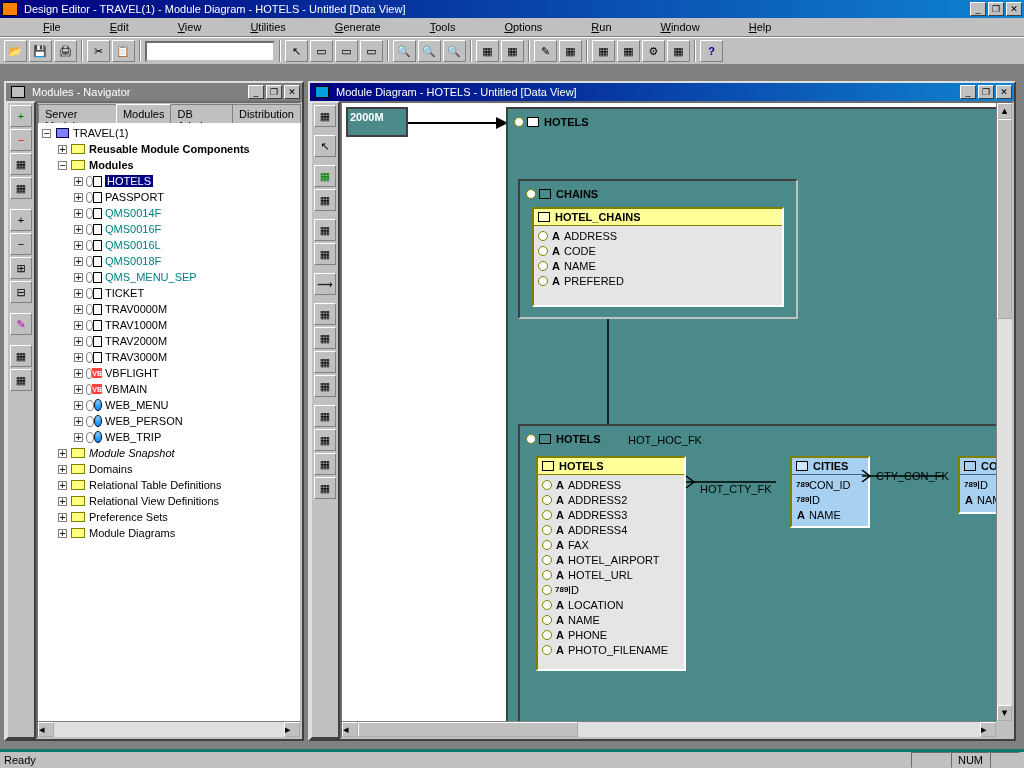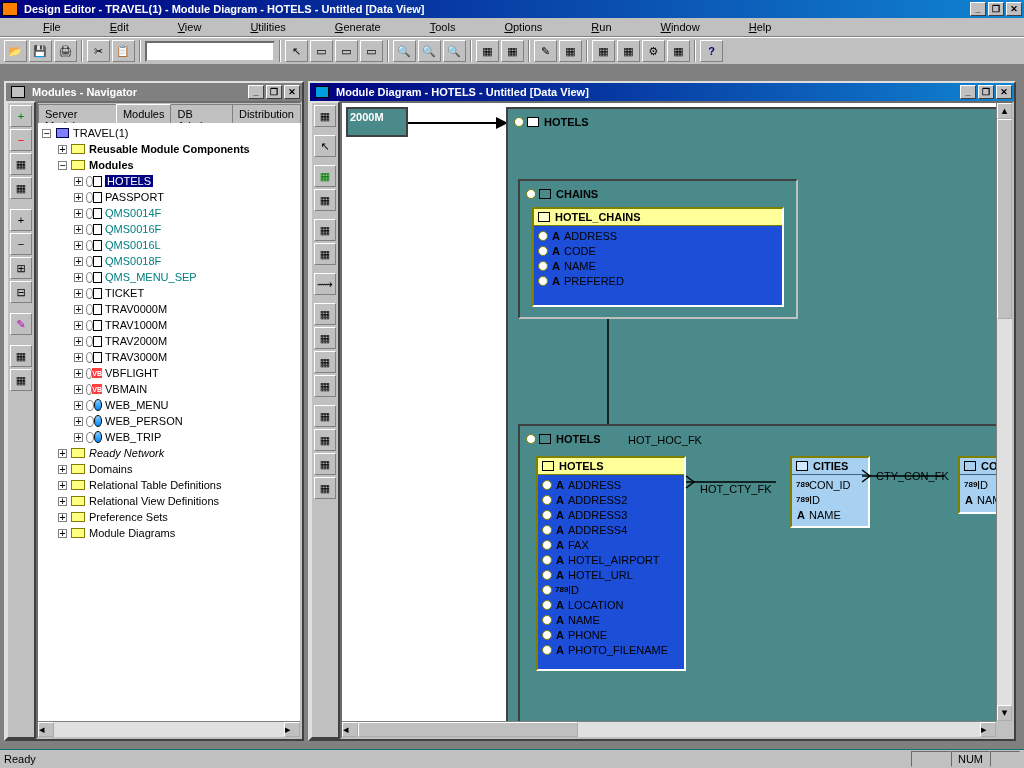--- a/index.html
+++ b/index.html
@@ -1,29 +1,29 @@
 <!DOCTYPE html>
 <html><head>
 <meta charset="utf-8">
 <style>
 * { box-sizing: border-box; margin: 0; padding: 0; font-family: "MS Sans Serif", Tahoma, sans-serif; font-size: 11px; }
 body { background: #c0c0c0; width: 1024px; height: 768px; overflow: hidden; position: relative; }
-.titlebar { background: linear-gradient(to right, #000080, #1084d0); color: white; height: 18px; display: flex; align-items: center; padding: 0 2px; font-weight: bold; }
+.titlebar { background: linear-gradient(to right, #000080, #1084d0); color: white; height: 18px; display: flex; align-items: center; padding: 0 2px; font-weight: normal; }
 .titlebar .title { flex: 1; padding-left: 4px; }
 .titlebar .winbtn { width: 16px; height: 14px; background: #c0c0c0; border: 1px solid #fff; border-right-color:#404040; border-bottom-color:#404040; margin-left: 2px; display:flex; align-items:center; justify-content:center; font-size:9px; color:#000; }
 .menubar { background: #c0c0c0; height: 19px; display: flex; align-items: center; padding: 0 4px; gap: 2px; border-bottom: 1px solid #808080;}
 .menubar span { padding: 2px 8px; cursor: default; margin-left: 31px; }
 .menubar span u { text-decoration: underline; }
 .toolbar { background: #c0c0c0; height: 28px; border-top: 1px solid #fff; border-bottom: 1px solid #808080; display: flex; align-items: center; padding: 0 4px; gap: 2px;}
 .tbtn { width: 23px; height: 22px; border: 1px solid #c0c0c0; display:inline-flex; align-items:center; justify-content:center; background:#c0c0c0; position:relative;}
 .tbtn.raised { border-top-color:#fff; border-left-color:#fff; border-right-color:#808080; border-bottom-color:#808080;}
 .tsep { width: 6px; height: 22px; border-left: 1px solid #808080; border-right: 1px solid #fff; margin: 0 2px; width:2px;}
 .combo { width: 130px; height: 21px; background: #fff; border: 2px inset #c0c0c0; display:inline-block;}
 .workspace { position: absolute; top: 65px; left: 0; right: 0; bottom: 19px; background: #808080; }
-.statusbar { position: absolute; bottom: 0; left: 0; right: 0; height: 19px; background: #c0c0c0; border-top: 1px solid #0f766e; display: flex; align-items: center; padding: 0 4px;}
+.statusbar { position: absolute; bottom: 0; left: 0; right: 0; height: 19px; background: #c0c0c0; border-top: 3px solid #0f766e; display: flex; align-items: center; padding: 0 4px;}
 .statusbar .cell { border: 1px inset #c0c0c0; padding: 1px 6px; height: 16px; display:flex; align-items:center;}
 .statusbar .spacer { flex:1; }
 
 
 .mdi { position: absolute; background: #c0c0c0; border: 2px solid #c0c0c0; border-top-color:#dfdfdf; border-left-color:#dfdfdf; border-right-color:#404040; border-bottom-color:#404040; display:flex; flex-direction:column;}
 .mdi .titlebar { height: 18px; }
 .mdi .titlebar.inactive { background: #808080; }
 
 
 .nav-tabs { display:flex; background:#c0c0c0; height:20px; border-bottom:1px solid #808080; font-size:11px;}
@@ -43,21 +43,21 @@
 
 
 .vtoolbar { position:absolute; top:0; bottom:0; width:28px; background:#c0c0c0; border:2px solid; border-top-color:#dfdfdf; border-left-color:#dfdfdf; border-right-color:#404040; border-bottom-color:#404040; padding:2px; display:flex; flex-direction:column; gap:2px;}
 .vtoolbar .tbtn { width:22px; height:22px;}
 
 
 .diag-canvas { position:absolute; top:0; left:28px; right:16px; bottom:16px; background:#fff; overflow:hidden;}
 .diag-outer { position:absolute; background:#4a8a8a; border:2px solid #c0c0c0; border-top-color:#404040; border-left-color:#404040;}
 .panel-title { position:absolute; top:-2px; left:6px; background:transparent; display:flex; align-items:center; gap:3px; height:18px;}
 .panel-title .t { font-weight:bold; color:#000;}
-.sub-panel { position:absolute; background:#1d4ed8; border:2px solid; border-top-color:#808000; border-left-color:#808000; border-right-color:#fff; border-bottom-color:#fff;}
+.sub-panel { position:absolute; background:#e5e5e5; border:2px solid; border-top-color:#808000; border-left-color:#808000; border-right-color:#fff; border-bottom-color:#fff;}
 .sub-panel .hdr { background:#ffff99; padding:2px 4px; font-weight:bold; display:flex; align-items:center; gap:3px; border-bottom:1px solid #808000;}
 .sub-panel .body { padding:2px 4px;}
 .sub-panel.blue { background:#a8d0f0;margin-left:8px;}
 .col-item { display:flex; align-items:center; gap:3px; height:15px;}
 .bullet { width:10px; height:10px; border-radius:50%; border:1px solid #808000; background:#fff; font-size:7px; display:flex; align-items:center; justify-content:center; color:#c00000;}
 .typeA { width:10px; font-weight:bold; color:#000; text-align:center;}
 .vscroll { position:absolute; top:0; right:0; bottom:16px; width:16px; background:#c0c0c0; border-left:1px solid #808080;}
 .vscroll .arrow { width:15px; height:16px; background:#c0c0c0; border:1px outset #fff;}
 .vscroll .track { position:absolute; top:16px; bottom:16px; left:0; right:0; background:#e0e0e0;}
 .vscroll .thumb { position:absolute; left:0; right:0; background:#c0c0c0; border:1px outset #fff;}
@@ -268,21 +268,21 @@
               </span>WEB_PERSON</div>
             <div class="tree-row" style="padding-left: 36px;"><span class="twig">+</span><span class="icon">
                 <span style="width:11px;height:11px;border:1px solid #808080;border-radius:50%;display:inline-block;"></span> 
                 <span style="width:12px;height:12px;border:1px solid #000;border-radius:50%;background:linear-gradient(#8cf,#08f);display:inline-block;"></span>
               </span>WEB_TRIP</div>
             <div class="tree-row" style="padding-left: 20px;">
               <span class="twig">+</span>
               <span class="icon">
                 <span class="folder"></span>
               </span>
-              <i>Ready Network</i>
+              <i>Module Snapshot</i>
             </div>
             <div class="tree-row" style="padding-left: 20px;"><span class="twig">+</span><span class="icon">
                 <span class="folder"></span>
               </span>Domains</div>
             <div class="tree-row" style="padding-left: 20px;"><span class="twig">+</span><span class="icon">
                 <span class="folder"></span>
               </span>Relational Table Definitions</div>
             <div class="tree-row" style="padding-left: 20px;"><span class="twig">+</span><span class="icon">
                 <span class="folder"></span>
               </span>Relational View Definitions</div>

